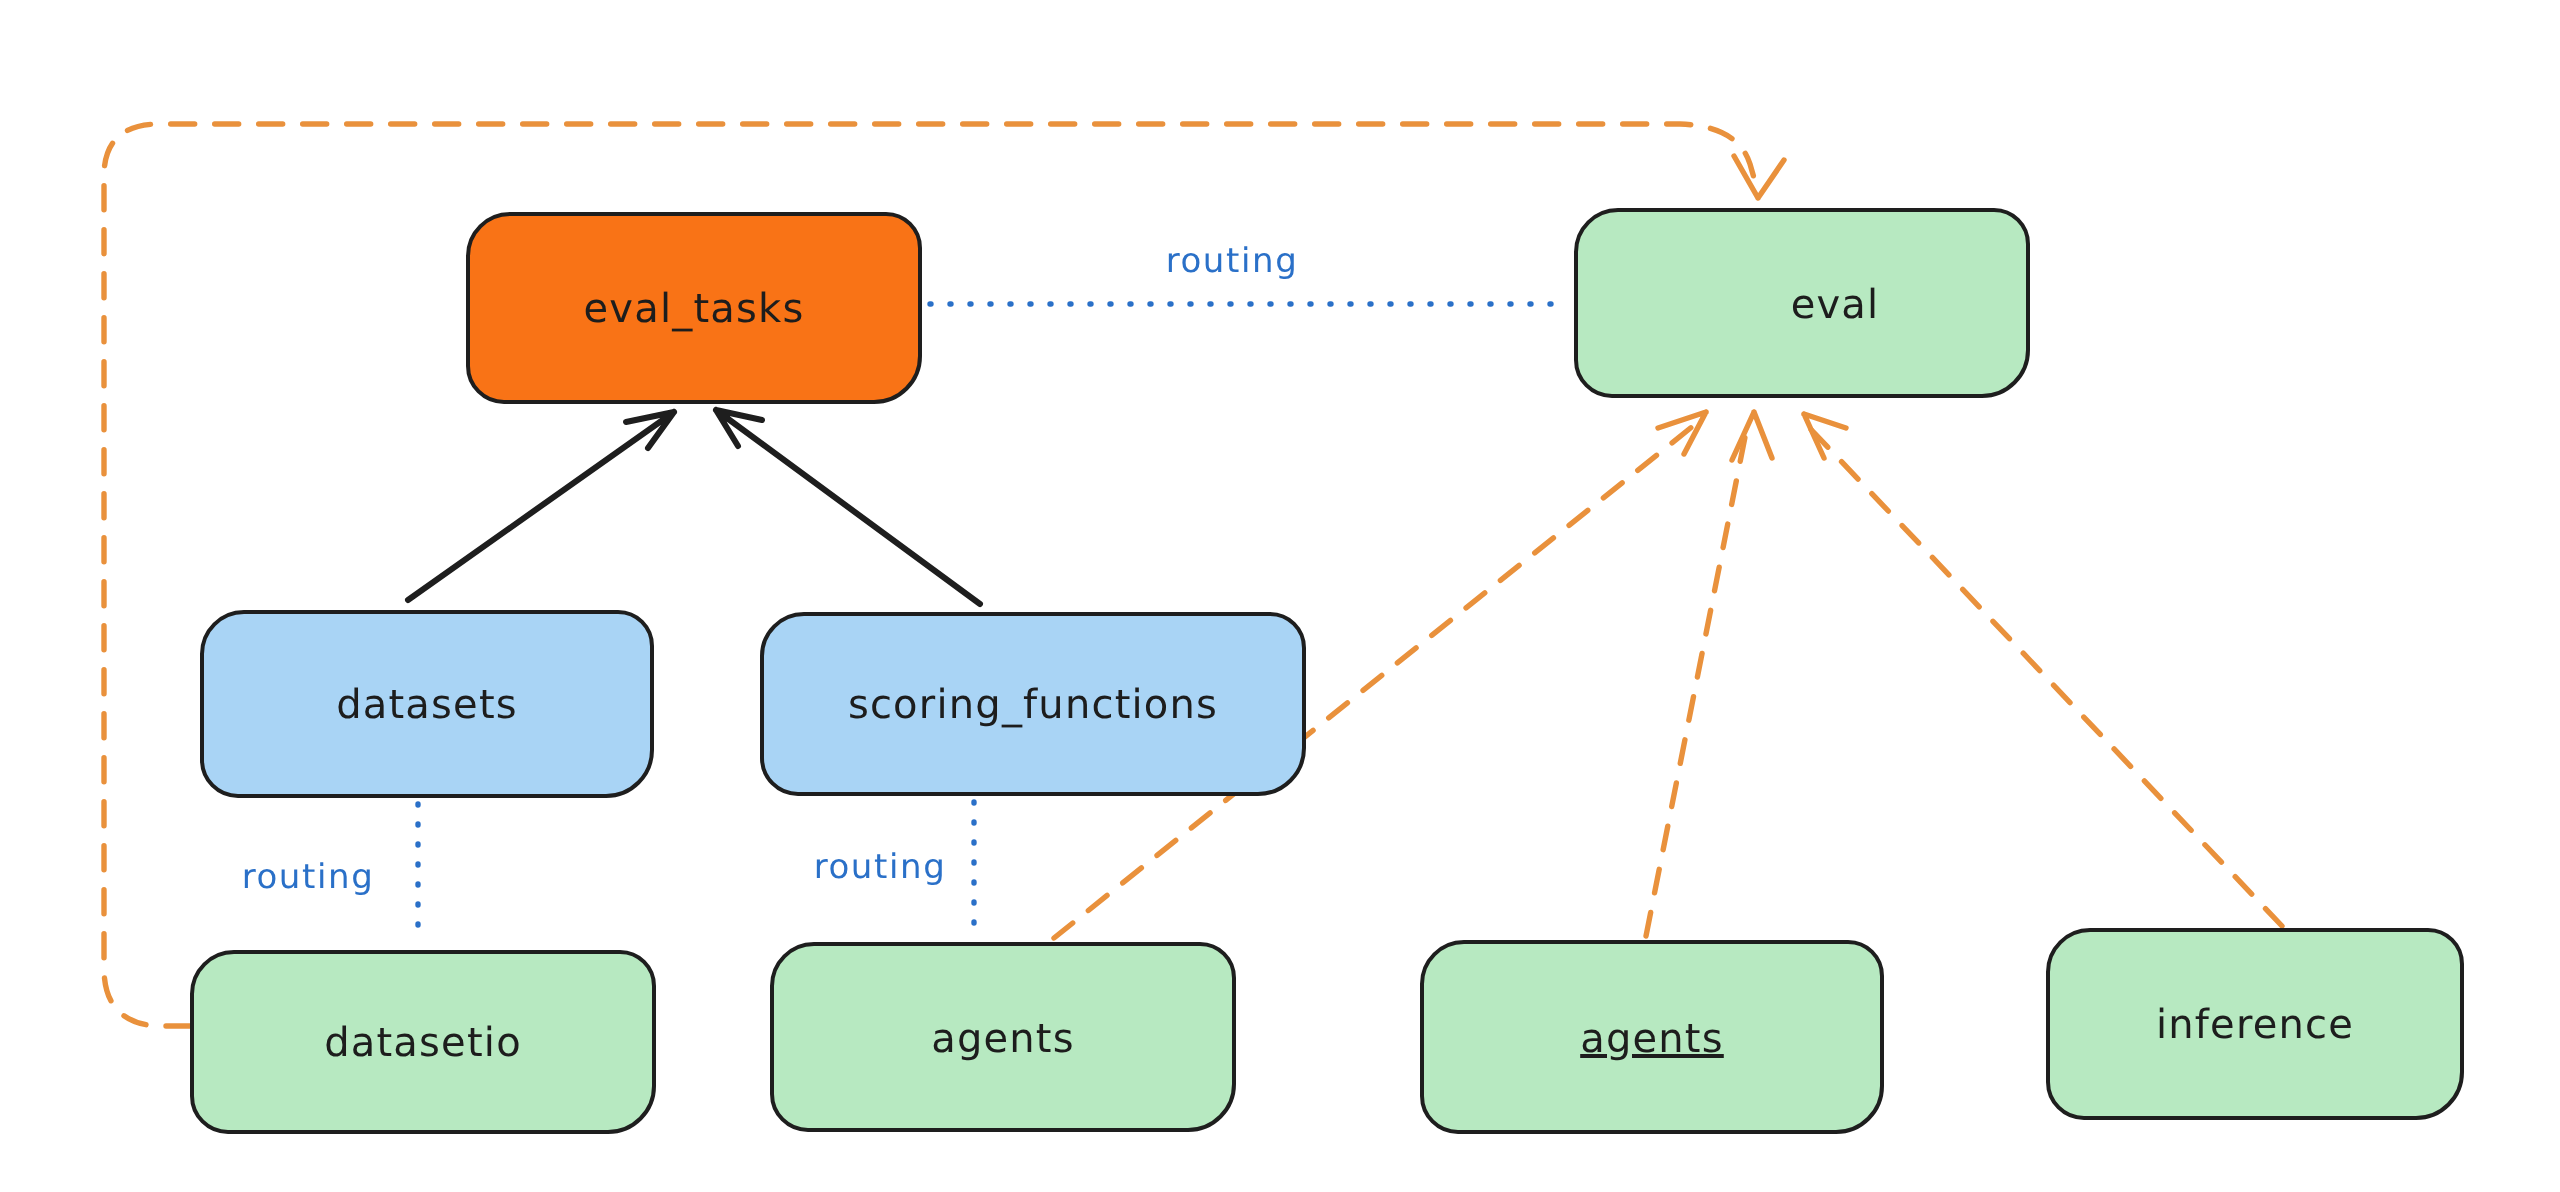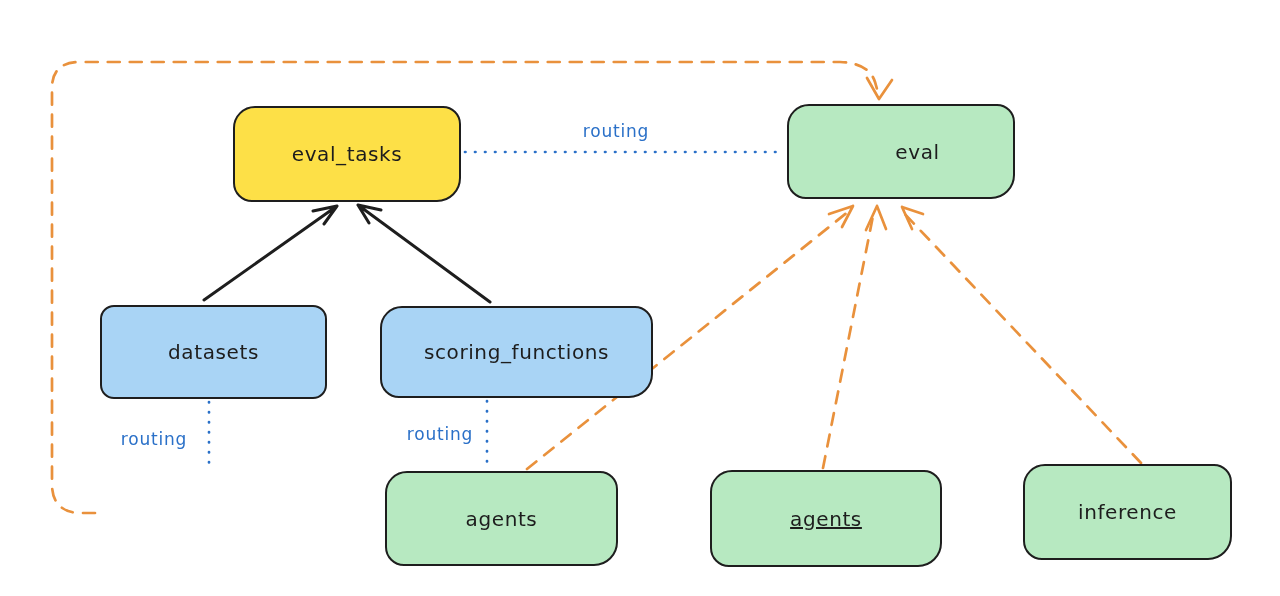--- a/index.html
+++ b/index.html
@@ -63,36 +63,39 @@
     </g>
 
     <g stroke-width="2.7" stroke-linecap="round" stroke="#e9913c">
       <path d="M 879 99 L 867 78 M 879 99 L 892 80"></path>
       <path d="M 853 206 L 829 214 M 853 206 L 842 227"></path>
       <path d="M 877 206 L 866 230 M 877 206 L 886 229"></path>
       <path d="M 902 207 L 923 214 M 902 207 L 912 229"></path>
     </g>
   </svg>
 
-  <div class="node" style="left: 233px; top: 106px; width: 228px; height: 96px; background-color: #fde047;">
+  <div class="node" style="left: 233px; top: 106px; width: 228px; height: 96px; background-color: #f97316;">
     <span>eval_tasks</span>
   </div>
 
   <div class="node" style="left: 787px; top: 104px; width: 228px; height: 95px; background-color: rgb(183, 233, 193); padding-left: 33px;">
     <span>eval</span>
   </div>
 
-  <div class="node" style="left: 100px; top: 305px; width: 227px; height: 94px; background-color: rgb(169, 212, 245); border-radius: 14px;">
+  <div class="node" style="left: 100px; top: 305px; width: 227px; height: 94px; background-color: rgb(169, 212, 245);">
     <span>datasets</span>
   </div>
 
   <div class="node" style="left: 380px; top: 306px; width: 273px; height: 92px; background-color: rgb(169, 212, 245);">
     <span>scoring_functions</span>
   </div>
 
+  <div class="node" style="left: 95px; top: 475px; width: 233px; height: 92px; background-color: rgb(183, 233, 193);">
+    <span>datasetio</span>
+  </div>
 
   <div class="node" style="left: 385px; top: 471px; width: 233px; height: 95px; background-color: rgb(183, 233, 193);">
     <span>agents</span>
   </div>
 
   <div class="node" style="left: 710px; top: 470px; width: 232px; height: 97px; background-color: rgb(183, 233, 193); text-decoration: underline;">
     <span>agents</span>
   </div>
 
   <div class="node" style="left: 1023px; top: 464px; width: 209px; height: 96px; background-color: rgb(183, 233, 193);">

